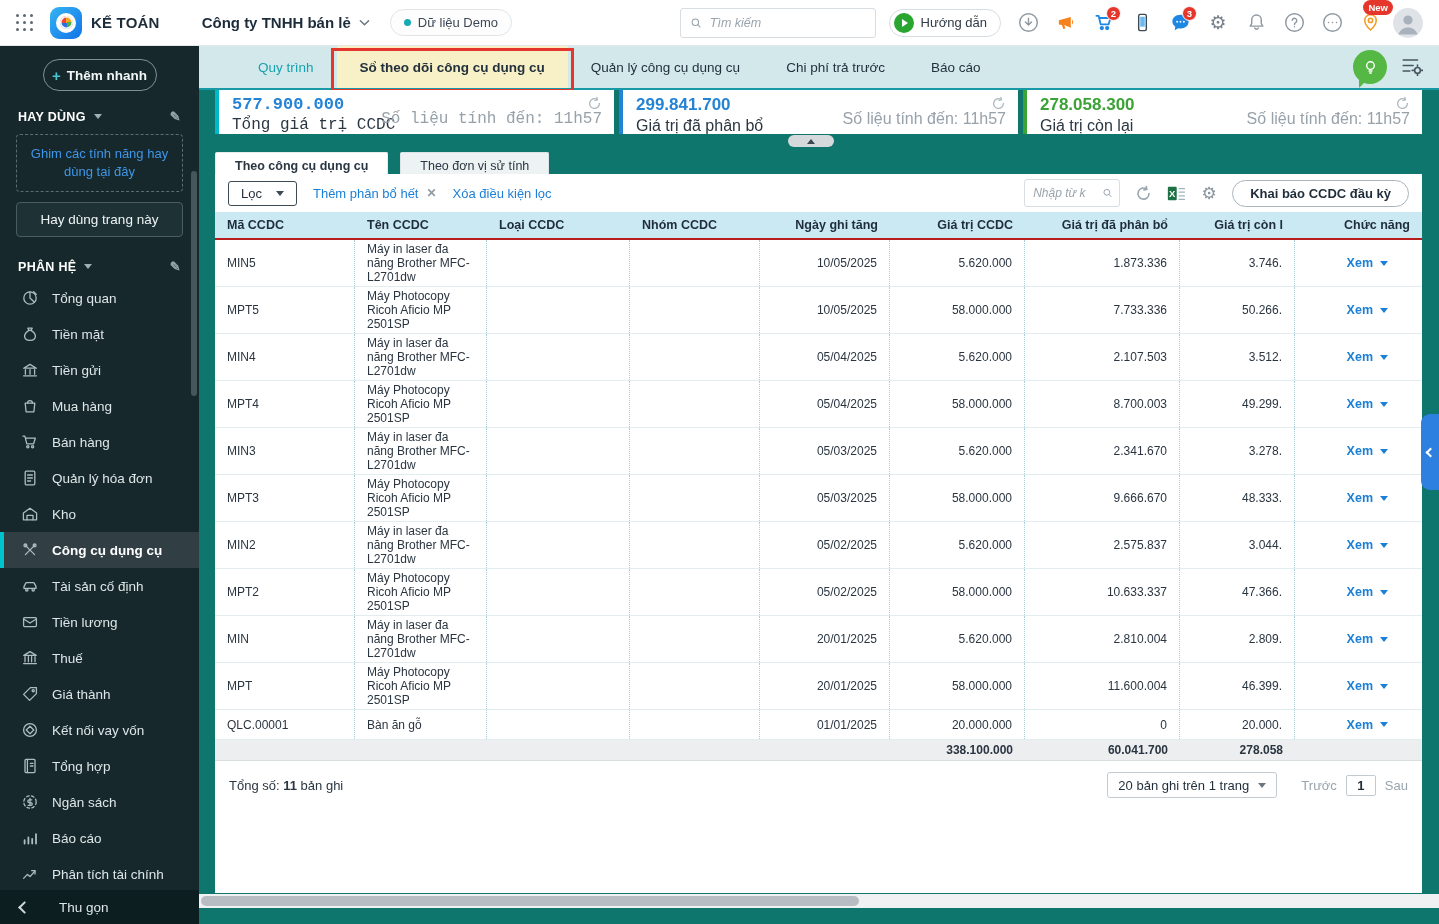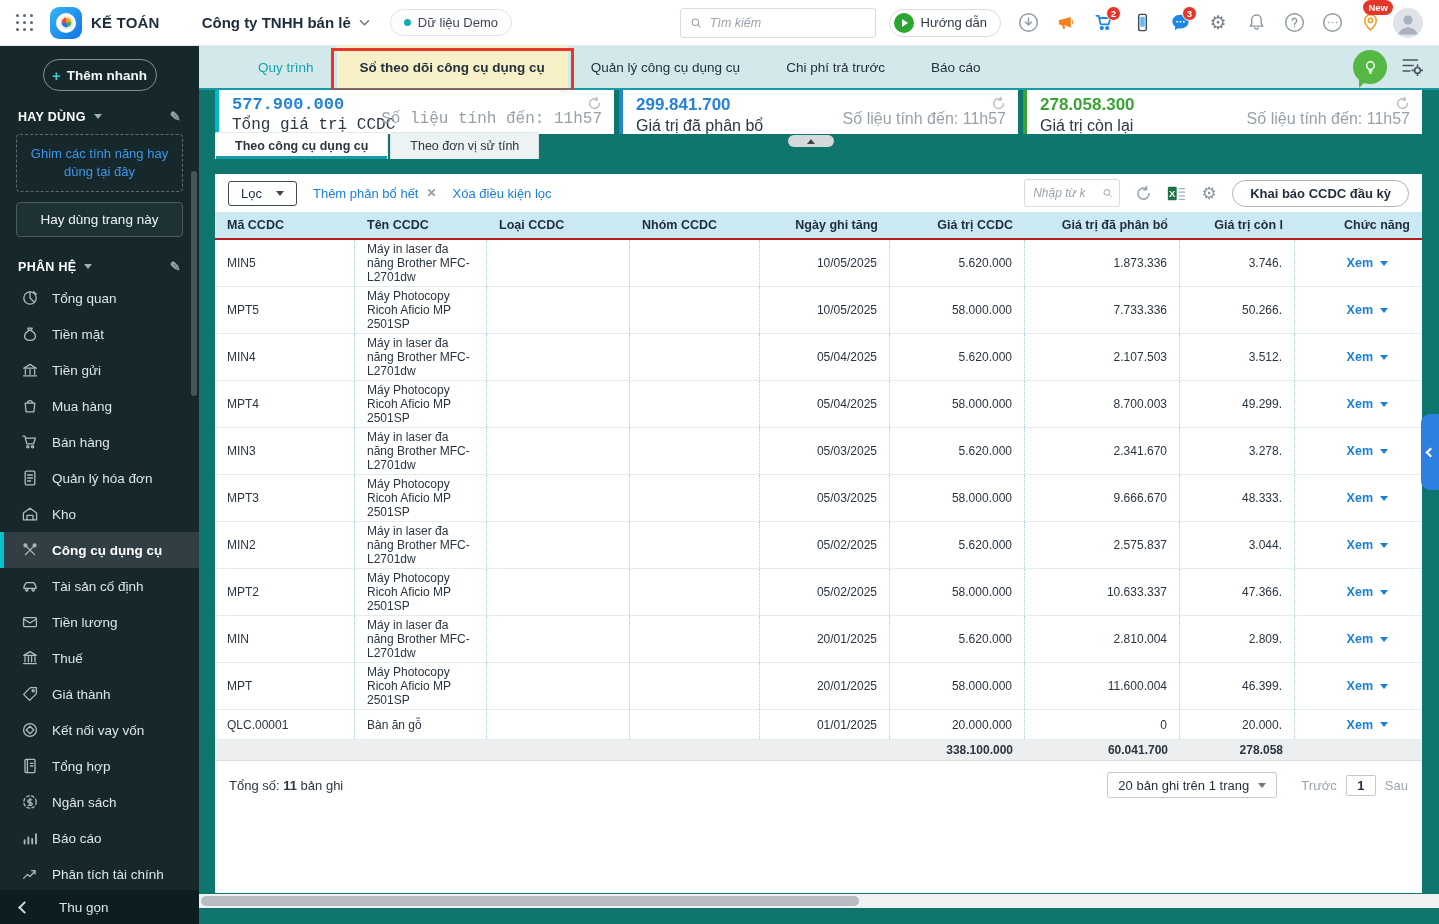--- a/index.html
+++ b/index.html
@@ -80,21 +80,21 @@
   .card{flex:1;background:#fff;border-left:4px solid #ccc;position:relative;height:44px;padding:5px 12px 0 13px;box-sizing:border-box;}
   .card-value{font-size:17px;font-weight:700;}
   .card-label{font-size:16px;color:#2a3642;margin-top:2px;}
   .card-note{position:absolute;right:12px;bottom:6px;color:#97a1aa;font-size:16px;}
   .card-refresh{position:absolute;right:12px;top:6px;width:15px;height:15px;}
 
   .collapse-pill{position:absolute;top:89px;left:589px;width:46px;height:12px;background:#d5d9dc;border-radius:7px;
                  display:flex;align-items:center;justify-content:center;}
   .collapse-pill i{border-left:4px solid transparent;border-right:4px solid transparent;border-bottom:5px solid #3b4750;}
 
-  .subtabs{position:absolute;top:86px;left:16px;display:flex;gap:2px;}
+  .subtabs{position:absolute;top:106px;left:16px;display:flex;gap:12px;}
   .subtab{padding:0 19px;height:26px;line-height:26px;font-size:12.5px;background:#edf2f3;border:1px solid #dde4e7;
           border-bottom:none;color:#2a3642;border-radius:2px 2px 0 0;}
   .subtab.active{background:#fff;font-weight:700;box-shadow:inset 0 -3px 0 #179aa6;border-color:#e7ecee;}
 
   .panel{position:absolute;top:128px;left:16px;width:1207px;height:719px;background:#fff;}
   .filterbar{height:38px;display:flex;align-items:center;padding:0 13px;gap:16px;}
   .loc-btn{display:flex;align-items:center;gap:14px;border:1px solid #3c4a54;border-radius:3px;padding:4px 12px;font-size:13px;color:#1f2d3a;}
   .caret{display:inline-block;border-left:4px solid transparent;border-right:4px solid transparent;border-top:5px solid #3c4a54;}
   .chip{display:flex;align-items:center;gap:8px;color:#1b7fd6;font-size:13px;}
   .chip .x{color:#8f99a2;font-size:12px;font-weight:700;}

